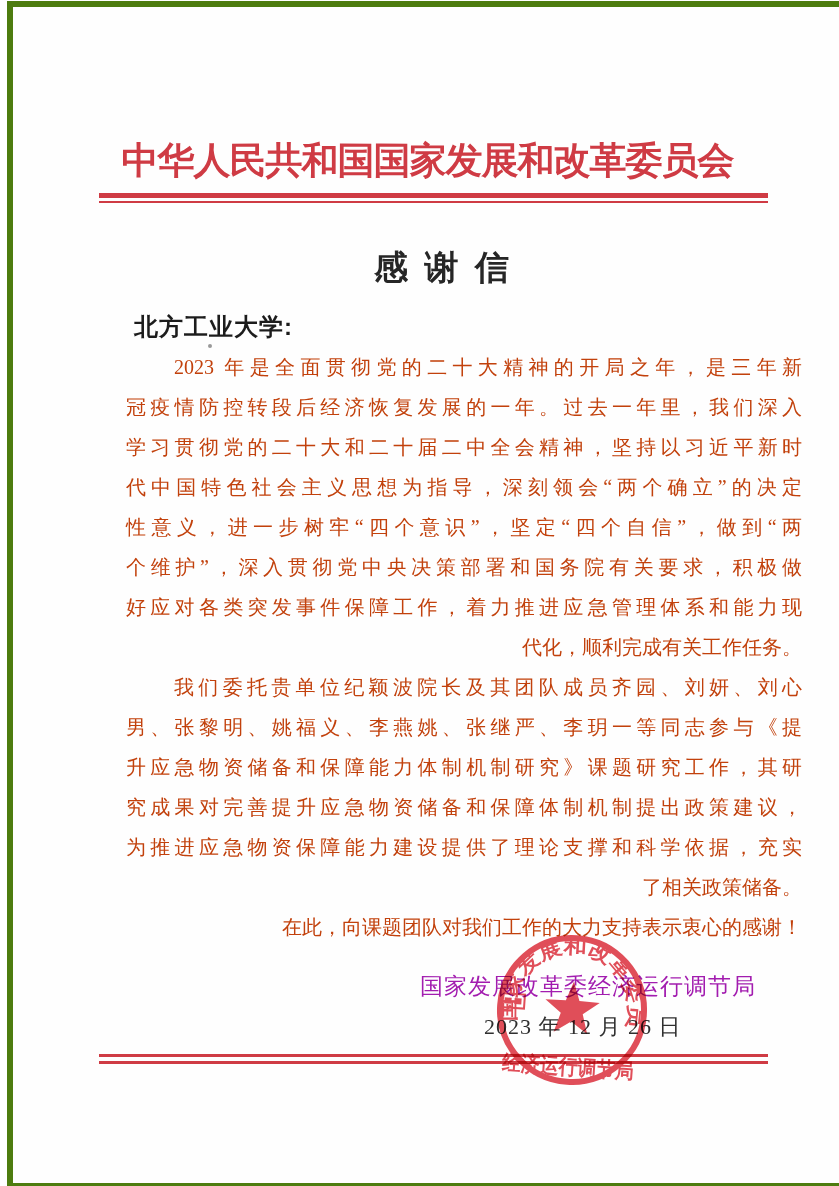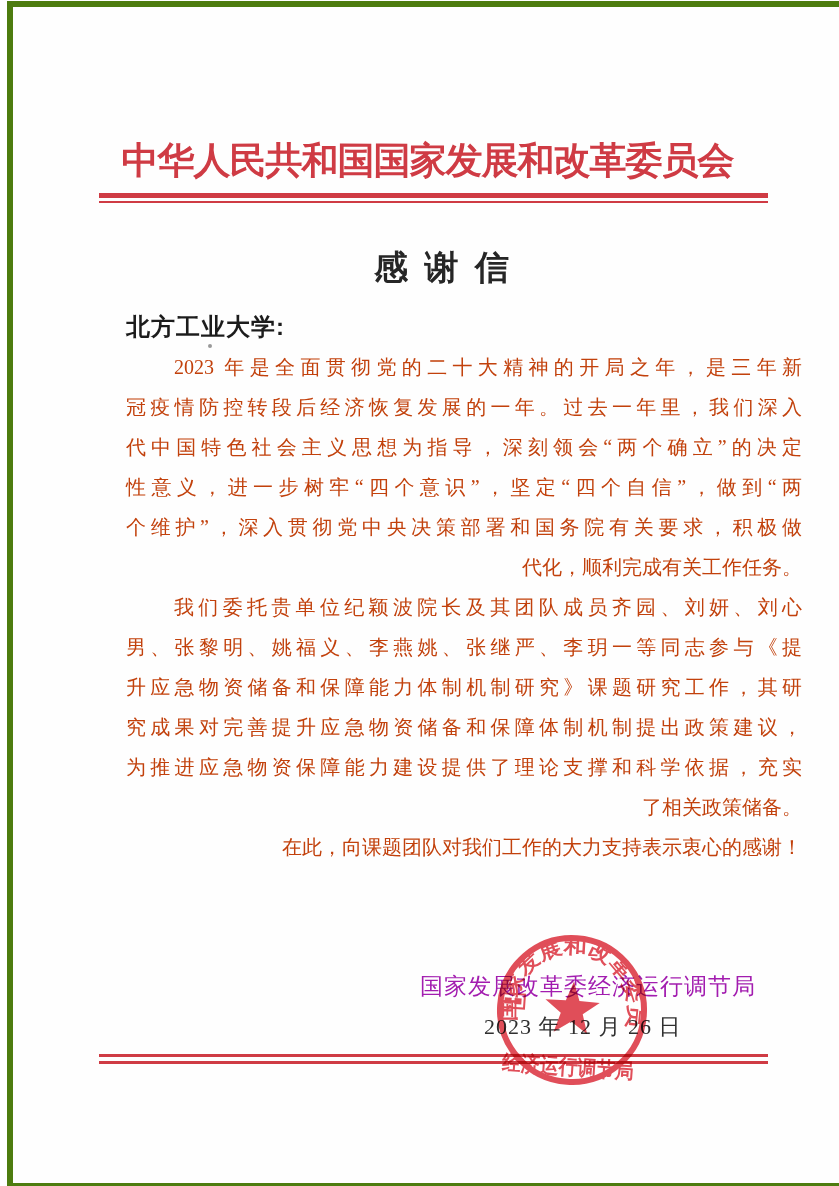--- a/index.html
+++ b/index.html
@@ -28,21 +28,21 @@
   .foot-divider .thick{height:3px;}
   .foot-divider .gap{height:4px;}
   .foot-divider .thin{height:3px;}
   
   .letter-title{
     position:absolute;left:14px;top:238px;width:829px;text-align:center;
     font-size:34px;font-weight:bold;color:#262626;word-spacing:8px;
   }
   
   .salutation{
-    position:absolute;left:113px;top:304px;font-size:24px;font-weight:bold;
+    position:absolute;left:121px;top:304px;font-size:24px;font-weight:bold;
     color:#1c1c1c;font-family:"Liberation Sans", sans-serif;letter-spacing:1px;
   }
   
   .letter-body{
     position:absolute;left:113px;top:340px;width:676px;
     font-size:20px;color:#c2410c;
   }
   .bline{height:40px;line-height:40px;white-space:nowrap;text-align:right;}
   .bline.justify{white-space:normal;text-align:justify;text-align-last:justify;}
   .bline.indent{text-indent:48px;}
@@ -81,23 +81,25 @@
 
   <div class="letter-title">感 谢 信</div>
 
   <div class="salutation">北方工业大学:</div>
 
   <div class="speckle"></div>
 
   <div class="letter-body">
     <div class="bline justify indent">2023 年是全面贯彻党的二十大精神的开局之年，是三年新</div>
     <div class="bline justify">冠疫情防控转段后经济恢复发展的一年。过去一年里，我们深入</div>
+    <div class="bline justify">学习贯彻党的二十大和二十届二中全会精神，坚持以习近平新时</div>
     <div class="bline justify">代中国特色社会主义思想为指导，深刻领会“两个确立”的决定</div>
     <div class="bline justify">性意义，进一步树牢“四个意识”，坚定“四个自信”，做到“两</div>
     <div class="bline justify">个维护”，深入贯彻党中央决策部署和国务院有关要求，积极做</div>
+    <div class="bline justify">好应对各类突发事件保障工作，着力推进应急管理体系和能力现</div>
     <div class="bline">代化，顺利完成有关工作任务。</div>
     <div class="bline justify indent">我们委托贵单位纪颖波院长及其团队成员齐园、刘妍、刘心</div>
     <div class="bline justify">男、张黎明、姚福义、李燕姚、张继严、李玥一等同志参与《提</div>
     <div class="bline justify">升应急物资储备和保障能力体制机制研究》课题研究工作，其研</div>
     <div class="bline justify">究成果对完善提升应急物资储备和保障体制机制提出政策建议，</div>
     <div class="bline justify">为推进应急物资保障能力建设提供了理论支撑和科学依据，充实</div>
     <div class="bline">了相关政策储备。</div>
     <div class="bline indent">在此，向课题团队对我们工作的大力支持表示衷心的感谢！</div>
   </div>
 

